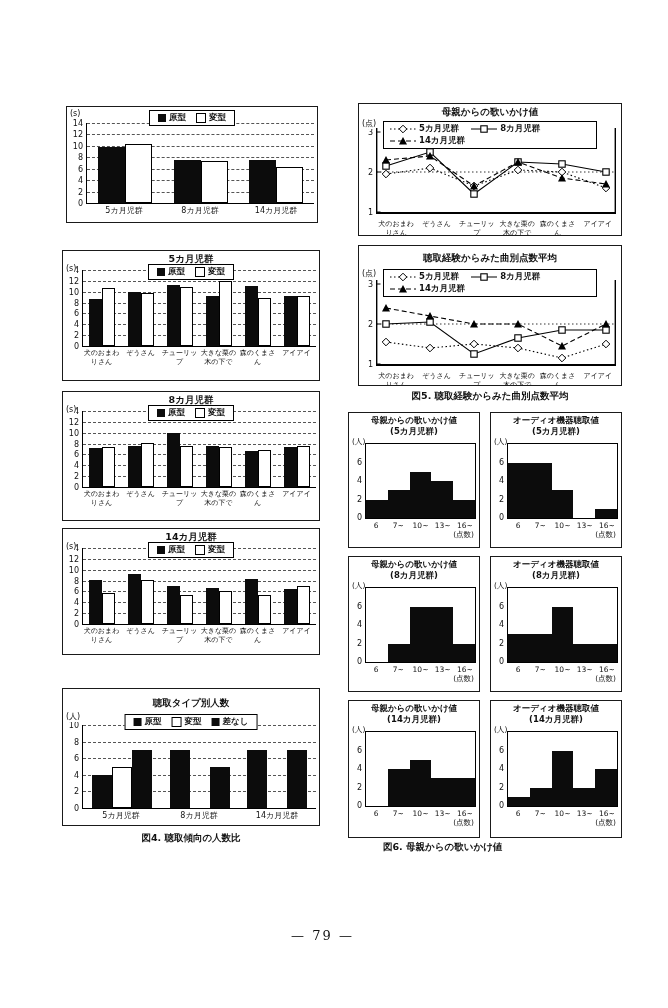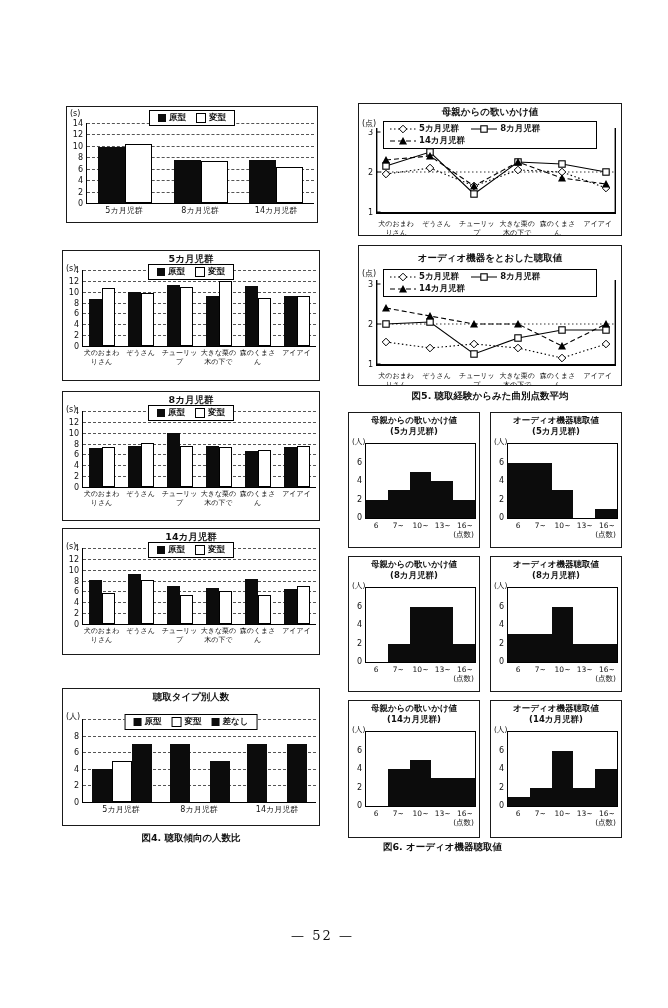--- a/index.html
+++ b/index.html
@@ -317,21 +317,21 @@
             <div class="bxl" style="font-size:7px">チューリッ<br>プ</div>
             <div class="bxl" style="font-size:7px">大きな栗の<br>木の下で</div>
             <div class="bxl" style="font-size:7px">森のくまさ<br>ん</div>
             <div class="bxl" style="font-size:7px">アイアイ</div>
           </div>
         </div>
       </div>
     </div>
 
   <div class="figbox" style="left:62px;top:688px;width:258px;height:138px">
-      <div class="bc-title" style="">聴取タイプ別人数</div>
+      <div class="bc-title" style="margin-top:6px">聴取タイプ別人数</div>
       <div class="bc-unit" style="top:22px">(人)</div>
       <div class="blegend" style="top:25px">
         <span class="lg-item">
           <span class="sw sw-b"></span>
           <span>原型</span>
         </span>
         <span class="lg-item">
           <span class="sw sw-w"></span>
           <span>変型</span>
         </span>
@@ -449,21 +449,21 @@
             <div class="bxl" style="font-size:7px">犬のおまわ<br>りさん</div>
             <div class="bxl" style="font-size:7px">ぞうさん</div>
             <div class="bxl" style="font-size:7px">チューリッ<br>プ</div>
             <div class="bxl" style="font-size:7px">大きな栗の<br>木の下で</div>
             <div class="bxl" style="font-size:7px">森のくまさ<br>ん</div>
             <div class="bxl" style="font-size:7px">アイアイ</div>
           </div></div>
       </div>
     </div>
   <div class="figbox" style="left:358px;top:245px;width:264px;height:141px">
-      <div class="bc-title" style="margin-top:4px">オーディオ機器をとおした聴取値</div>
+      <div class="bc-title" style="margin-top:4px">聴取経験からみた曲別点数平均</div>
       <div class="bc-unit" style="top:22px">(点)</div>
       <div class="lc-legend" style="top:23px">
         <span class="lg-e">
           <svg width="26" height="10">
             <line x1="0" y1="5" x2="26" y2="5" stroke="#000" stroke-width="1" stroke-dasharray="1.5,2.5"></line>
             <path d="M13 1.2000000000000002 L16.8 5 L13 8.8 L9.2 5 Z" fill="#fff" stroke="#000" stroke-width="1"></path>
           </svg>
           <span>5カ月児群</span>
         </span>
         <span class="lg-e">
@@ -713,16 +713,16 @@
             <div class="bxl" style="font-size:7.5px">6</div>
             <div class="bxl" style="font-size:7.5px">7~</div>
             <div class="bxl" style="font-size:7.5px">10~</div>
             <div class="bxl" style="font-size:7.5px">13~</div>
             <div class="bxl" style="font-size:7.5px">16~</div>
           </div>
           <div class="h-xunit">(点数)</div>
         </div>
       </div>
     </div>
-  <div class="caption" style="left:345px;top:841px;width:285px;text-align:left;padding-left:38px;box-sizing:border-box">図6. オーディオ機器聴取値</div>
-
-  <div class="pageno">— 52 —</div>
+  <div class="caption" style="left:345px;top:841px;width:285px;text-align:left;padding-left:38px;box-sizing:border-box">図6. 母親からの歌いかけ値</div>
+
+  <div class="pageno">— 79 —</div>
 </div>
 
 </body></html>

